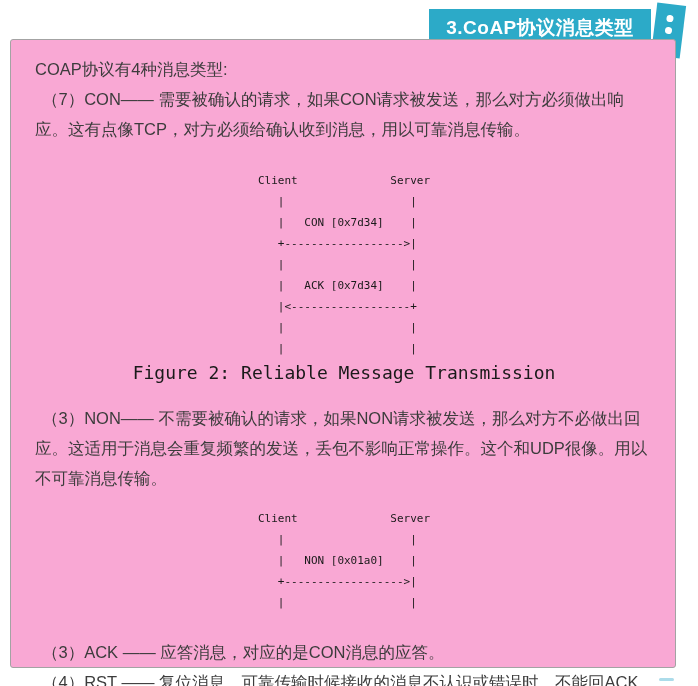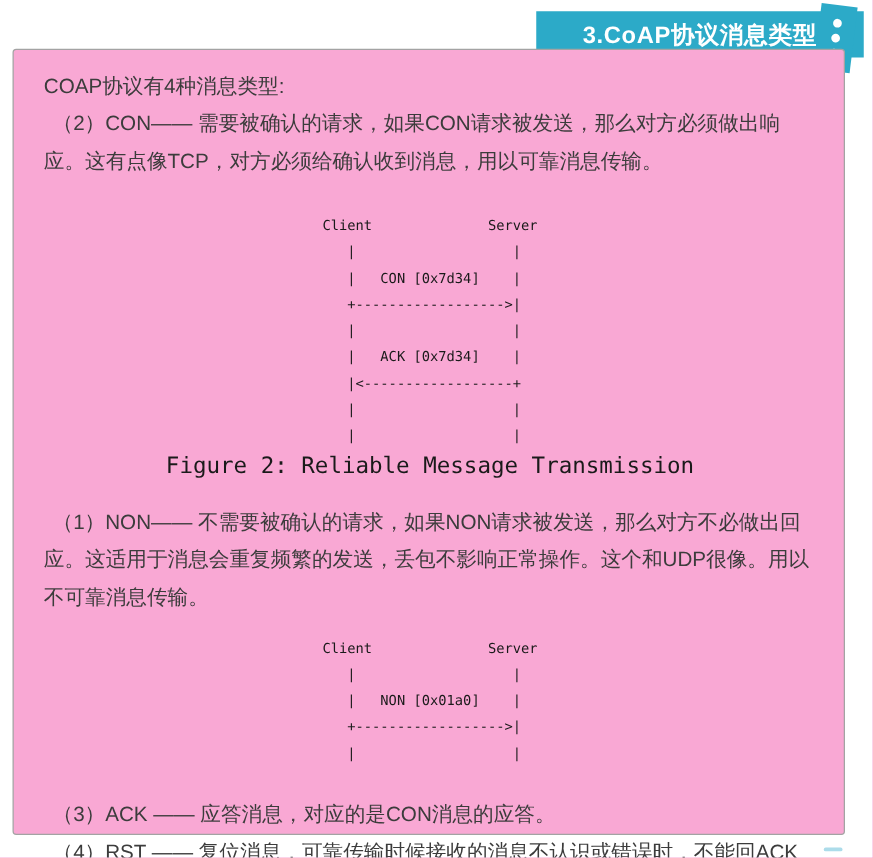--- a/index.html
+++ b/index.html
@@ -8,21 +8,21 @@
     background: #ffffff;
     font-family: "Liberation Sans", sans-serif;
     position: relative;
     overflow: hidden;
   }
 
   
   .section-tab {
     position: absolute;
     left: 429px; top: 9px;
-    width: 262px; height: 37px;
+    width: 222px; height: 37px;
     background: #2caac8;
     display: flex; align-items: center; justify-content: center;
     color: #ffffff;
     font-size: 19px;
     font-weight: bold;
     letter-spacing: 0.5px;
   }
 
   
   .dots-deco {
@@ -106,36 +106,36 @@
 <div class="dots-deco">
   <span class="dot"></span>
   <span class="dot"></span>
   <span class="dot"></span>
 </div>
 
 <div class="panel">
 
   <p class="para">COAP协议有4种消息类型:</p>
 
-  <p class="para numbered">（2）CON—— 需要被确认的请求，如果CON请求被发送，那么对方必须做出响应。这有点像TCP，对方必须给确认收到消息，用以可靠消息传输。</p>
+  <p class="para numbered">（7）CON—— 需要被确认的请求，如果CON请求被发送，那么对方必须做出响应。这有点像TCP，对方必须给确认收到消息，用以可靠消息传输。</p>
 
   <figure class="figure fig-reliable">
     <pre class="ascii">Client              Server
    |                   |
    |   CON [0x7d34]    |
    +------------------&gt;|
    |                   |
    |   ACK [0x7d34]    |
    |&lt;------------------+
    |                   |
    |                   |</pre>
     <figcaption>Figure 2: Reliable Message Transmission</figcaption>
   </figure>
 
-  <p class="para numbered p-non">（1）NON—— 不需要被确认的请求，如果NON请求被发送，那么对方不必做出回应。这适用于消息会重复频繁的发送，丢包不影响正常操作。这个和UDP很像。用以不可靠消息传输。</p>
+  <p class="para numbered p-non">（3）NON—— 不需要被确认的请求，如果NON请求被发送，那么对方不必做出回应。这适用于消息会重复频繁的发送，丢包不影响正常操作。这个和UDP很像。用以不可靠消息传输。</p>
 
   <figure class="figure fig-unreliable">
     <pre class="ascii">Client              Server
    |                   |
    |   NON [0x01a0]    |
    +------------------&gt;|
    |                   |</pre>
   </figure>
 
   <p class="para numbered p-ack">（3）ACK —— 应答消息，对应的是CON消息的应答。</p>

